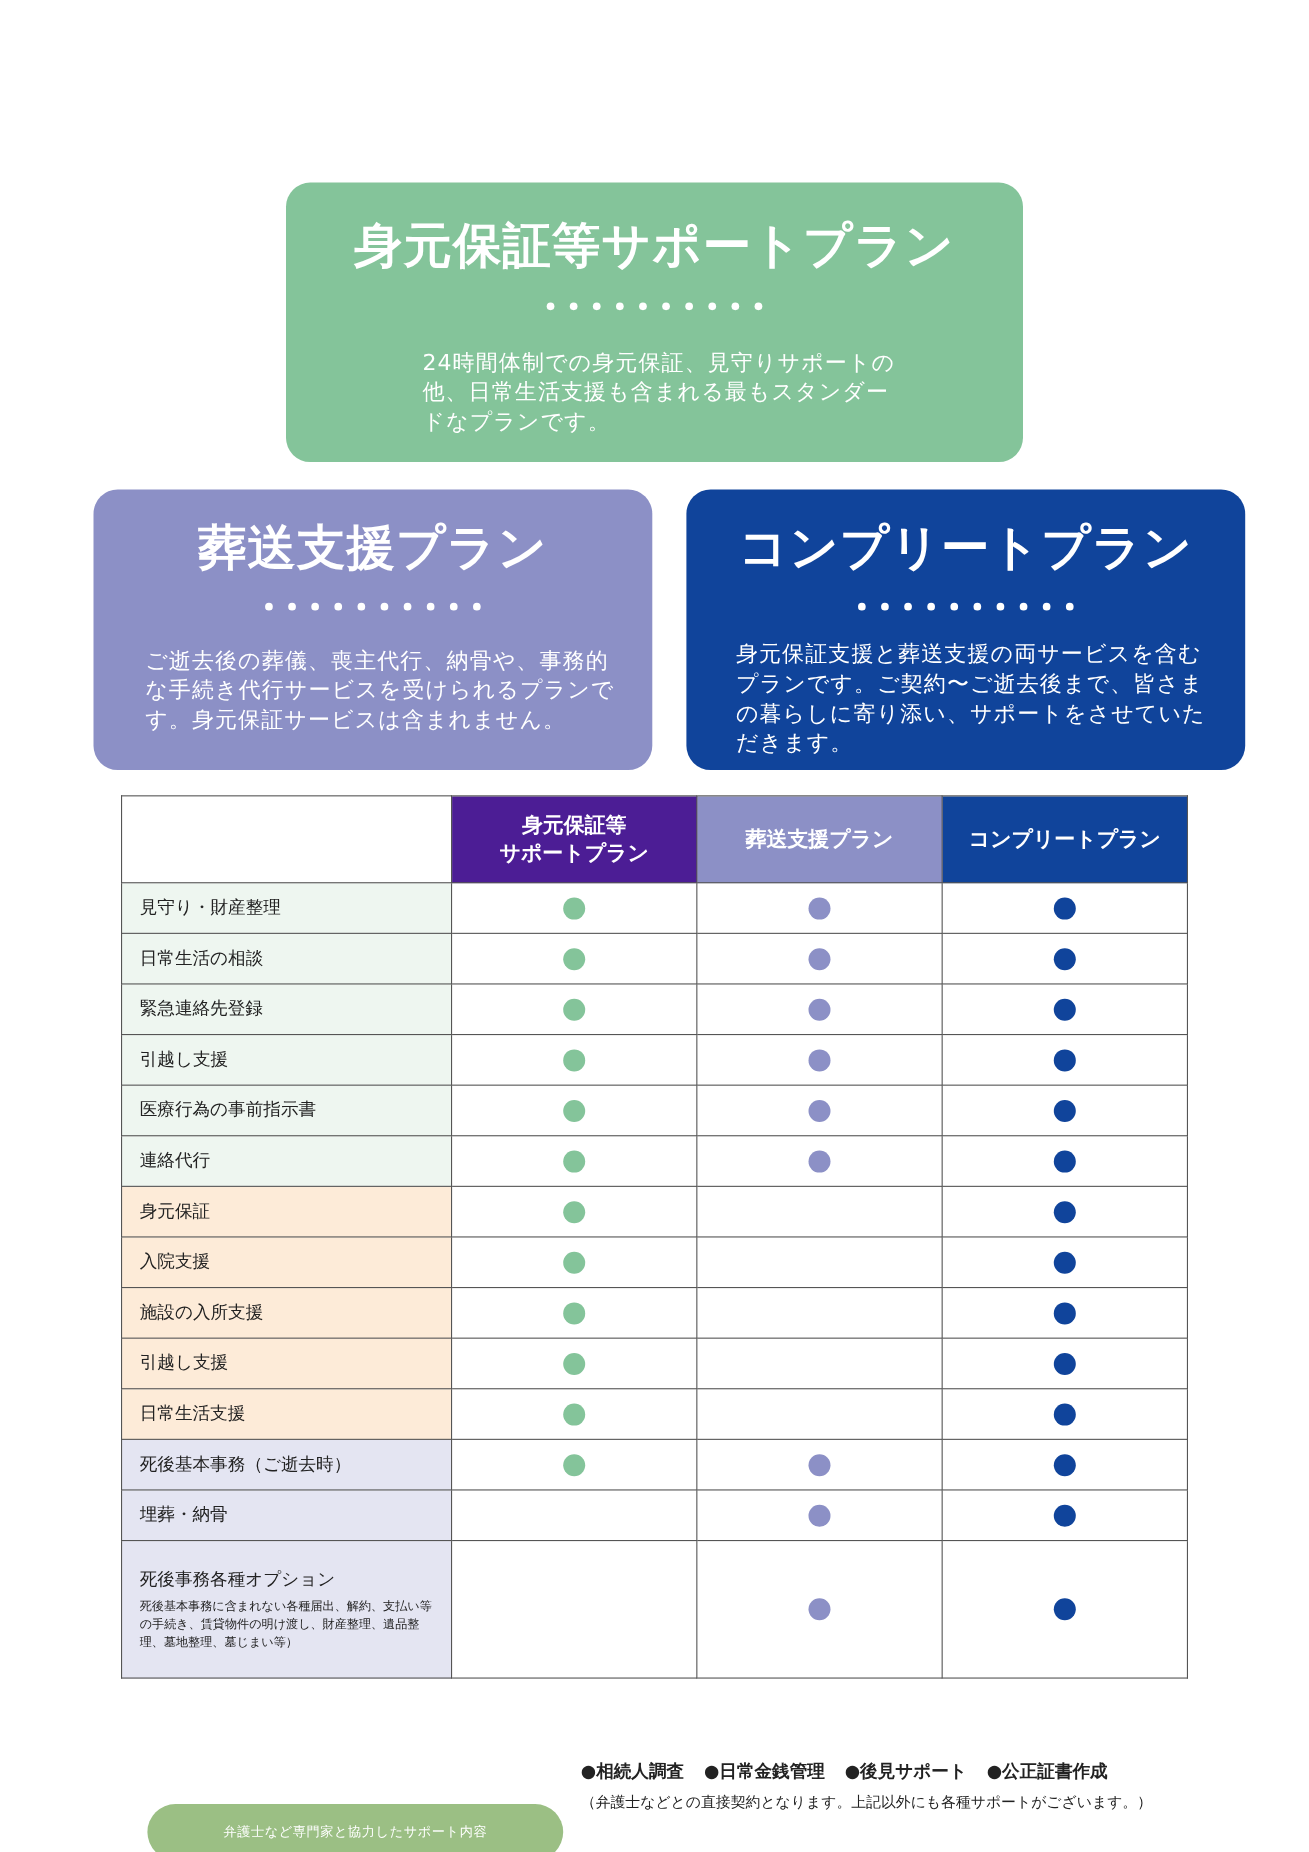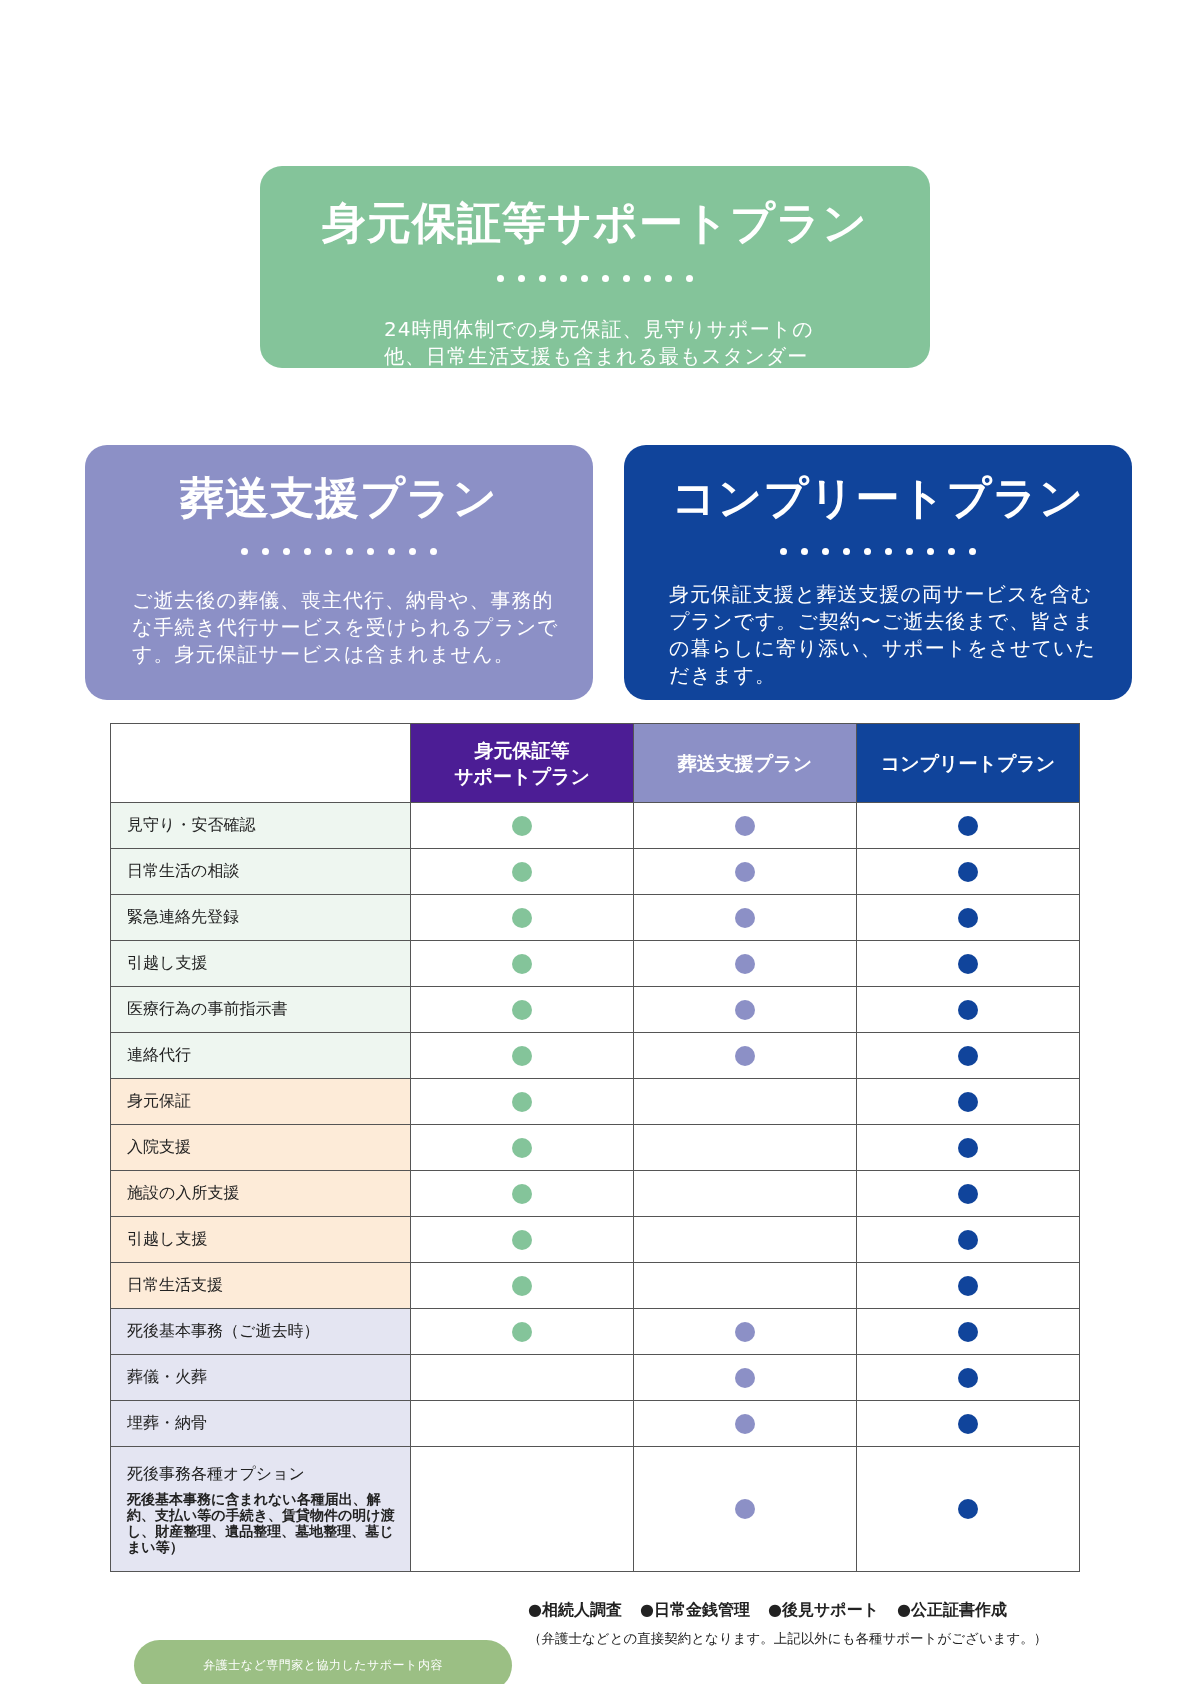--- a/index.html
+++ b/index.html
@@ -5,21 +5,21 @@
   * { box-sizing: border-box; margin: 0; padding: 0; }
   html, body { width: 1190px; height: 1684px; background: #ffffff; overflow: hidden; }
   body { position: relative; font-family: "DejaVu Sans", "Liberation Sans", sans-serif; color: #222; }
 
   .plan-box { position: absolute; border-radius: 22px; color: #fff; text-align: center; }
   .plan-title { font-weight: bold; letter-spacing: 1px; white-space: nowrap; }
   .plan-dots { display: flex; justify-content: center; gap: 14px; }
   .plan-dots span { width: 7px; height: 7px; border-radius: 50%; background: #fff; display: block; }
   .plan-desc { text-align: left; font-size: 20px; line-height: 27px; letter-spacing: 1px; }
 
-  #box-green { left: 260px; top: 166px; width: 670px; height: 202px; background: #84c49a; }
+  #box-green { left: 260px; top: 166px; width: 670px; height: 254px; background: #84c49a; }
   #box-green .plan-title { font-size: 44px; margin-top: 28px; }
   #box-green .plan-dots { margin-top: 22px; }
   #box-green .plan-desc { margin: 34px 0 0 124px; width: 430px; }
 
   #box-purple { left: 85px; top: 445px; width: 508px; height: 255px; background: #8c90c6; }
   #box-purple .plan-title { font-size: 44px; margin-top: 24px; }
   #box-purple .plan-dots { margin-top: 20px; }
   #box-purple .plan-desc { margin: 32px 0 0 47px; width: 430px; }
 
   #box-blue { left: 624px; top: 445px; width: 508px; height: 255px; background: #10449b; }
@@ -39,21 +39,21 @@
   td.label.grp-green { background: #eef6f0; }
   td.label.grp-orange { background: #fdebd8; }
   td.label.grp-lav { background: #e4e5f2; }
   td.mark { text-align: center; background: #fff; vertical-align: middle; }
   .dot { display: inline-block; width: 20px; height: 20px; border-radius: 50%; vertical-align: middle; }
   .dot.green { background: #84c49a; }
   .dot.purple { background: #8c90c6; }
   .dot.blue { background: #10449b; }
   tr.tall td { height: 125px; }
   .opt-title { font-size: 16px; display: block; margin-bottom: 6px; }
-  .opt-note { font-size: 14px; line-height: 16px; display: block; padding-right: 12px; font-weight: bold; }
+  .opt-note { font-size: 11px; line-height: 16px; display: block; padding-right: 12px; }
 
   .footer-pill { position: absolute; left: 134px; top: 1600px; width: 378px; height: 51px; border-radius: 26px; background: #9bbf84; color: #fff; font-size: 12px; font-weight: normal; display: flex; align-items: center; justify-content: center; letter-spacing: 0.5px; margin-top: 40px; }
   .footer-items { position: absolute; left: 528px; top: 1600px; font-size: 16px; font-weight: bold; display: flex; gap: 18px; white-space: nowrap; }
   .footer-note { position: absolute; left: 528px; top: 1630px; font-size: 13.5px; white-space: nowrap; color: #222; }
 </style>
 </head>
 <body>
 
 <div class="plan-box" id="box-green">
   <div class="plan-title">身元保証等サポートプラン</div>
@@ -119,21 +119,21 @@
       <th class="col-green">
         <span>身元保証等</span><br>
         <span>サポートプラン</span>
       </th>
       <th class="col-purple">葬送支援プラン</th>
       <th class="col-blue">コンプリートプラン</th>
     </tr>
   </thead>
   <tbody id="table-body">
       <tr>
-        <td class="label grp-green">見守り・安否確認</td>
+        <td class="label grp-green">見守り・財産整理</td>
         <td class="mark"><span class="dot green"></span></td>
         <td class="mark"><span class="dot purple"></span></td>
         <td class="mark"><span class="dot blue"></span></td>
       </tr>
       <tr>
         <td class="label grp-green">日常生活の相談</td>
         <td class="mark"><span class="dot green"></span></td>
         <td class="mark"><span class="dot purple"></span></td>
         <td class="mark"><span class="dot blue"></span></td>
       </tr>
@@ -187,26 +187,20 @@
       </tr>
       <tr>
         <td class="label grp-orange">日常生活支援</td>
         <td class="mark"><span class="dot green"></span></td>
         <td class="mark"></td>
         <td class="mark"><span class="dot blue"></span></td>
       </tr>
       <tr>
         <td class="label grp-lav">死後基本事務（ご逝去時）</td>
         <td class="mark"><span class="dot green"></span></td>
-        <td class="mark"><span class="dot purple"></span></td>
-        <td class="mark"><span class="dot blue"></span></td>
-      </tr>
-      <tr>
-        <td class="label grp-lav">葬儀・火葬</td>
-        <td class="mark"></td>
         <td class="mark"><span class="dot purple"></span></td>
         <td class="mark"><span class="dot blue"></span></td>
       </tr>
       <tr>
         <td class="label grp-lav">埋葬・納骨</td>
         <td class="mark"></td>
         <td class="mark"><span class="dot purple"></span></td>
         <td class="mark"><span class="dot blue"></span></td>
       </tr>
       <tr class="tall">

